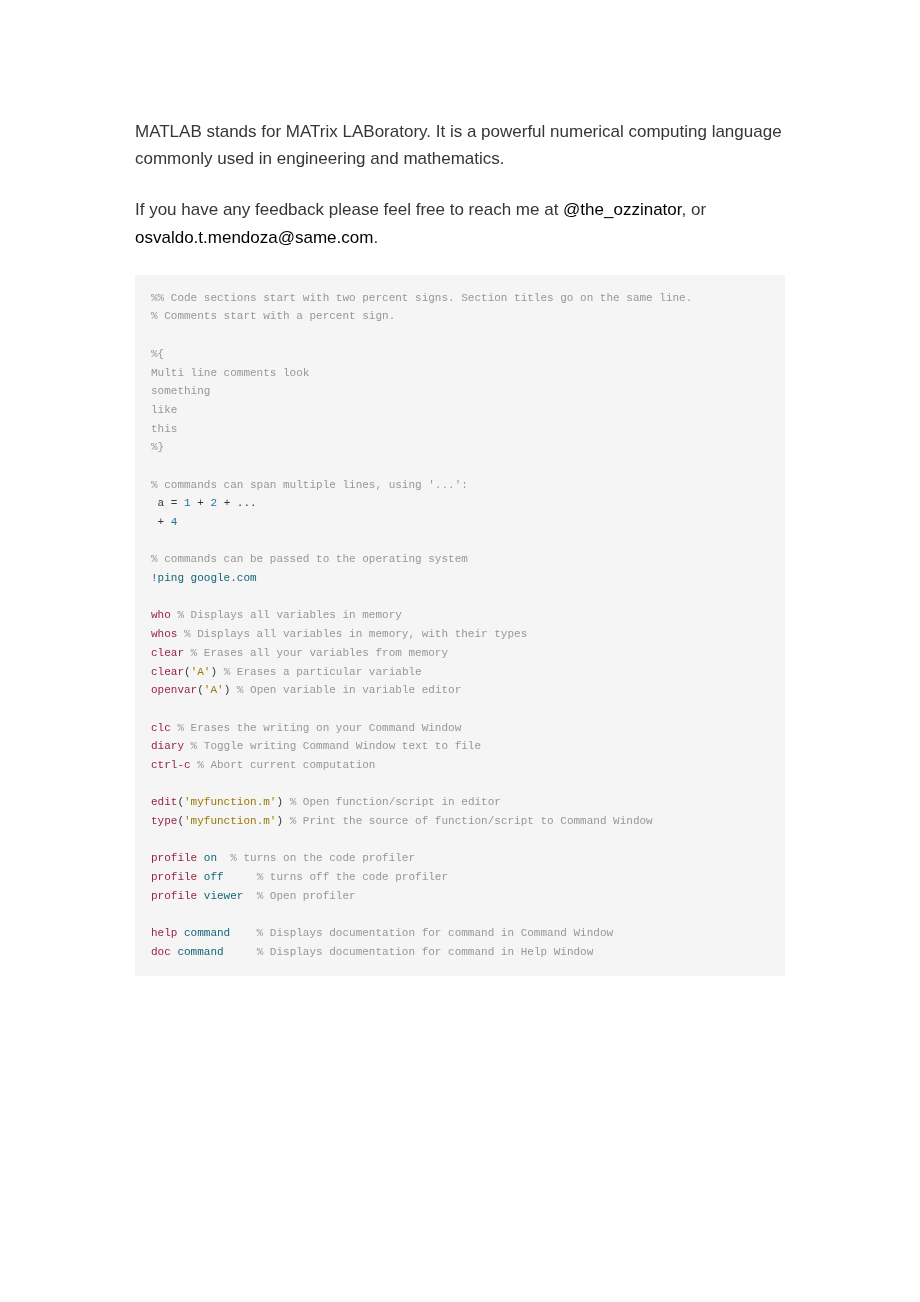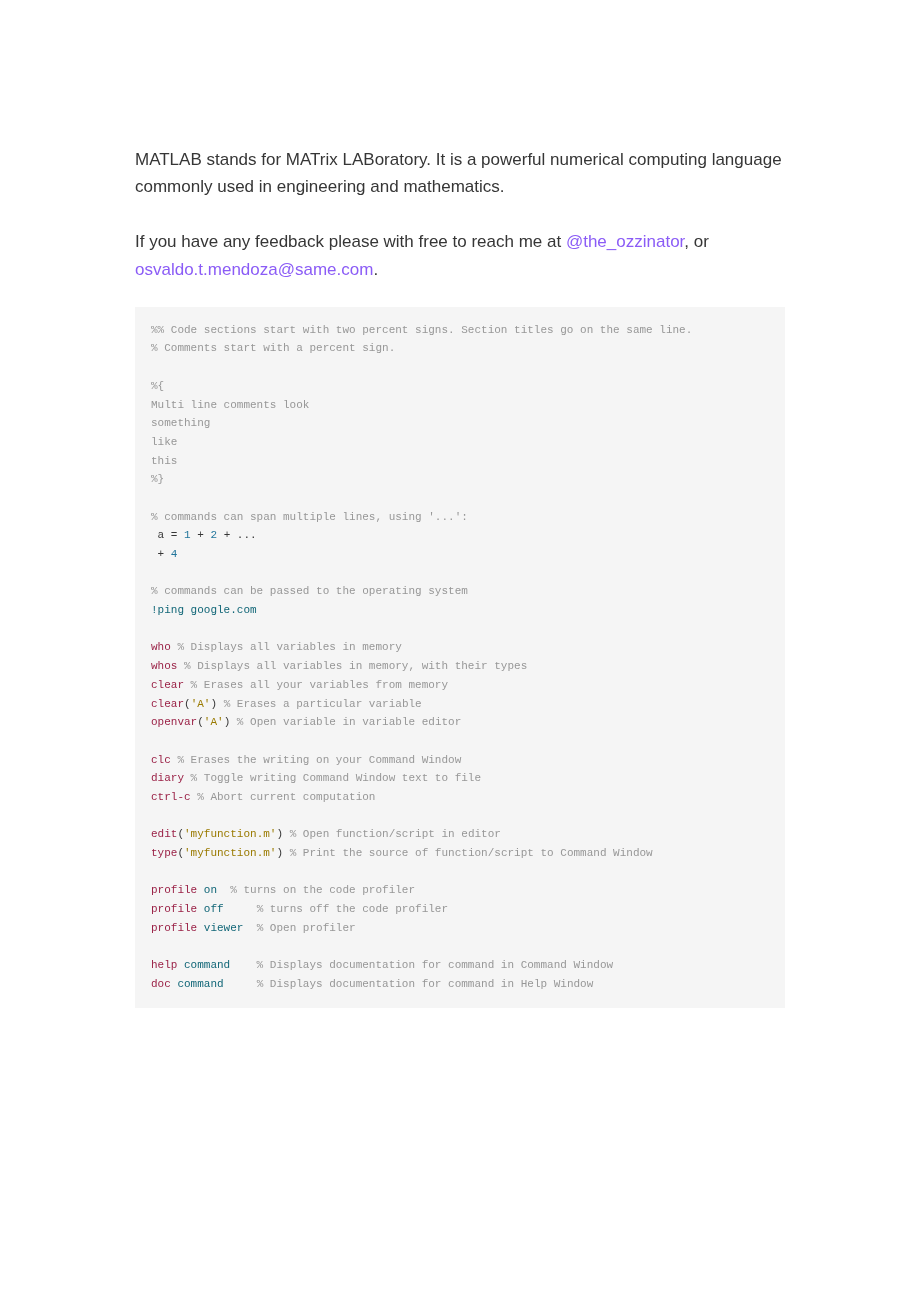--- a/index.html
+++ b/index.html
@@ -8,24 +8,23 @@
     background: #ffffff;
     color: #333;
     width: 920px;
     padding: 118px 135px 0 135px;
     font-size: 17px;
     line-height: 1.6;
   }
   p.prose {
     color: #363636;
     margin-bottom: 24px;
-    margin-top: 28px;
   }
   a.link {
-    color: #8b5cf6;
+    color: #000000;
     text-decoration: none;
   }
   pre.code {
     font-family: Menlo, Monaco, Consolas, "Courier New", monospace;
     font-size: 11px;
     line-height: 1.7;
     background: #f5f5f5;
     padding: 14px 16px;
     white-space: pre-wrap;
     word-wrap: break-word;
@@ -37,21 +36,21 @@
   .str { color: #9a7a00; }       
   .num { color: #21759b; }           
   .id2 { color: #116677; }       
 </style>
 </head>
 <body>
 
 <p class="prose">MATLAB stands for MATrix LABoratory. It is a powerful numerical computing language commonly used in engineering and mathematics.</p>
 
 <p class="prose">
-  <span>If you have any feedback please with free to reach me at </span><a class="link" href="#">@the_ozzinator</a><span>, or </span><a class="link" href="#">osvaldo.t.mendoza@same.com</a><span>.</span>
+  <span>If you have any feedback please feel free to reach me at </span><a class="link" href="#">@the_ozzinator</a><span>, or </span><a class="link" href="#">osvaldo.t.mendoza@same.com</a><span>.</span>
 </p>
 
 <pre class="code"><span class="cm">%% Code sections start with two percent signs. Section titles go on the same line.</span>
 <span class="cm">% Comments start with a percent sign.</span>
 
 <span class="cm">%{</span>
 <span class="cm">Multi line comments look</span>
 <span class="cm">something</span>
 <span class="cm">like</span>
 <span class="cm">this</span>

